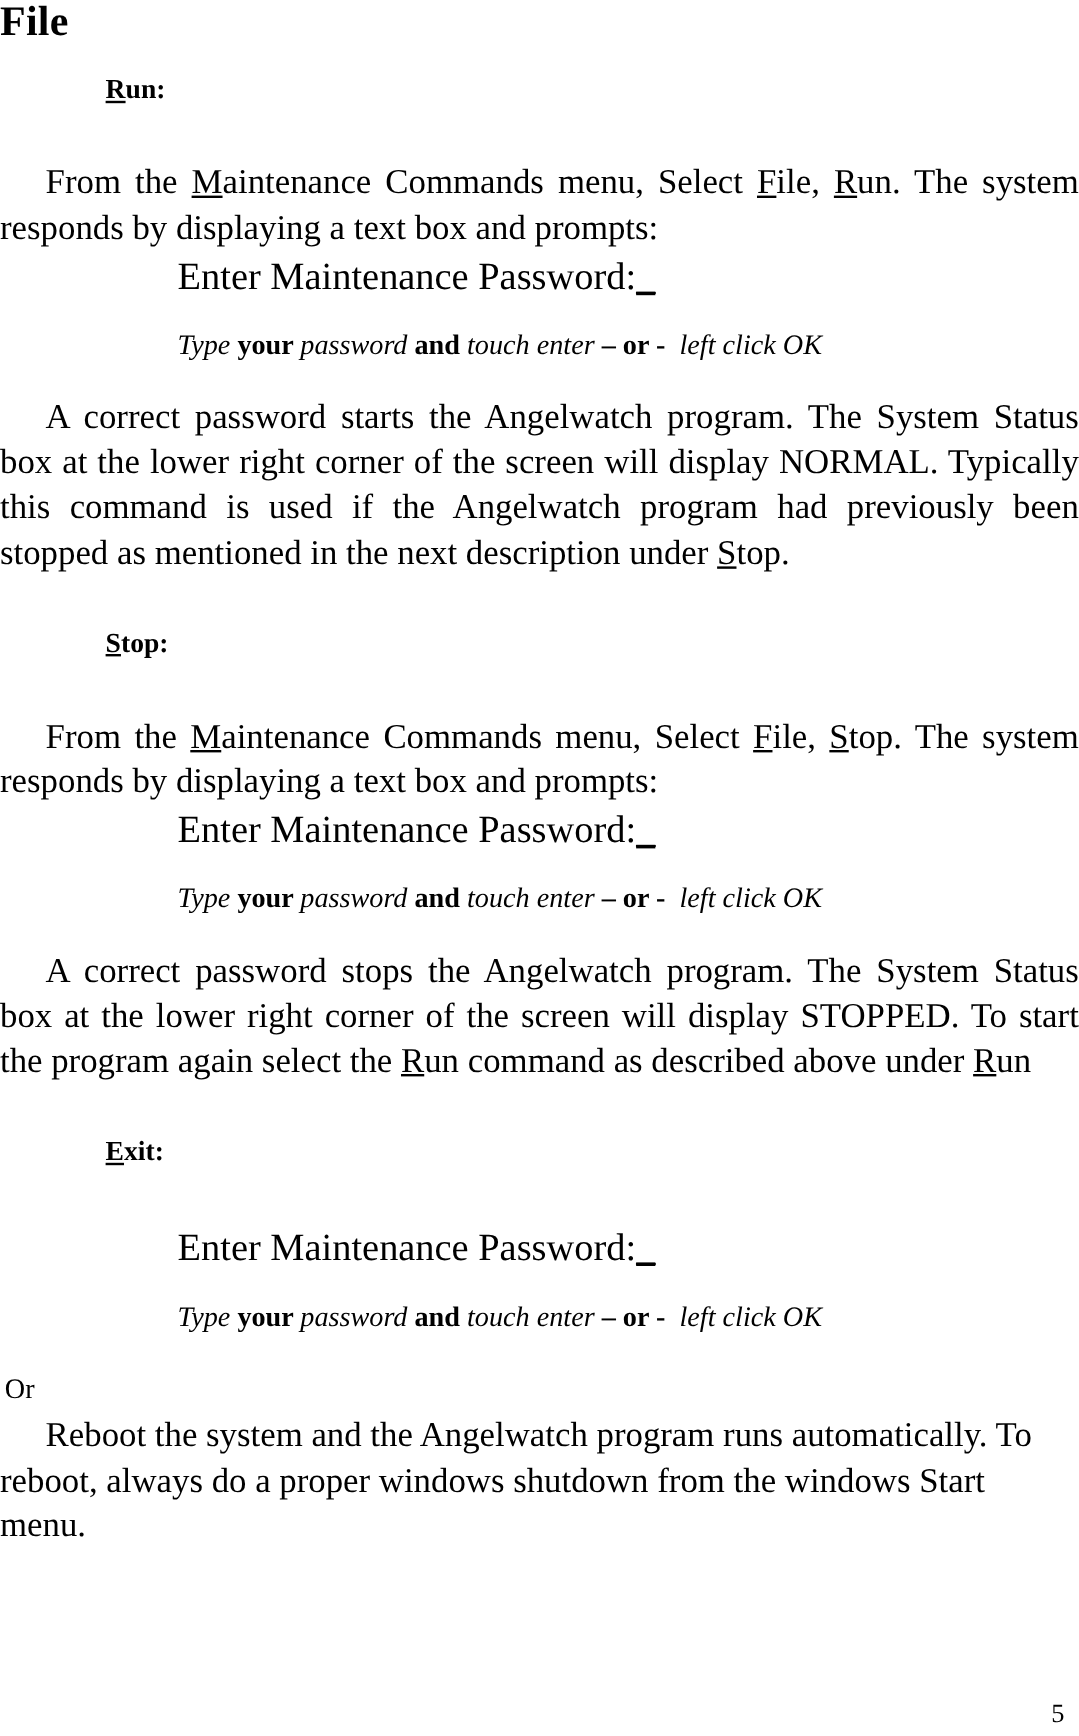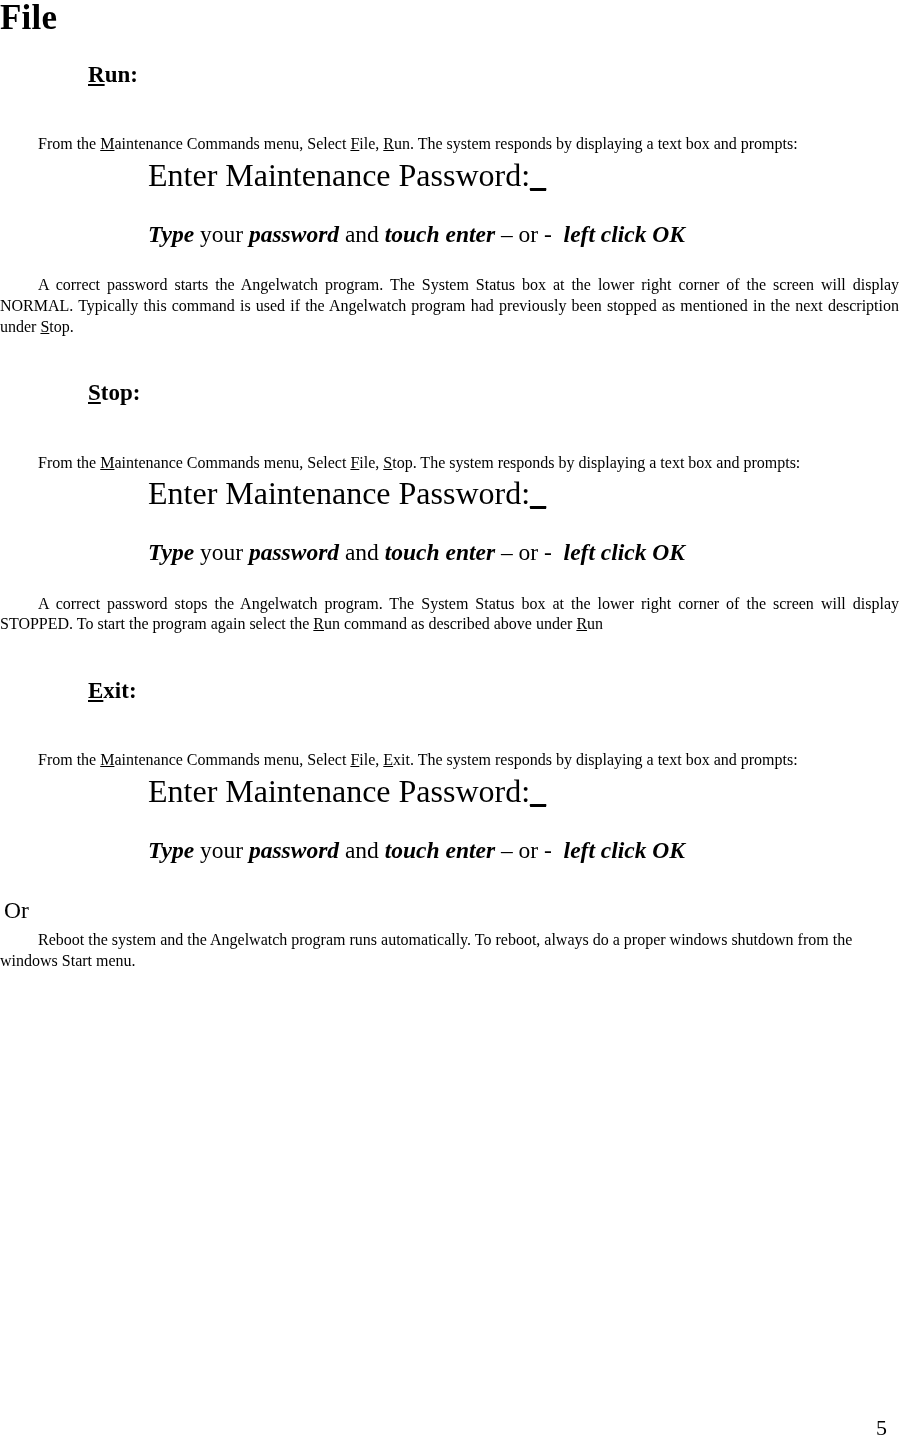--- a/index.html
+++ b/index.html
@@ -44,21 +44,21 @@
     font-size: 23px;
     font-weight: bold;
     margin: 16px;
     padding-left: 72px;
     line-height: 1.18;
   }
   .section-heading .mn { text-decoration: underline; }
 
   
   .body-para {
-    font-size: 16px;
+    font-size: 29px;
     line-height: 1.30;
     margin: 0;
     text-align: justify;
     text-justify: inter-word;
     text-indent: 38px;
     hyphens: none;
   }
   .body-para.flush { text-align: left; }
   .body-para .mn { text-decoration: underline; }
 
@@ -78,25 +78,25 @@
   
   .instr-line {
     font-size: 23.5px;
     line-height: 1.30;
     margin: 0;
     padding-left: 148px;
     text-align: left;
     white-space: pre;
   }
   .instr-line .bi {
-    font-weight: bold;
+    font-weight: normal;
     font-style: italic;
   }
   .instr-line .plain {
-    font-weight: normal;
+    font-weight: bold;
     font-style: normal;
   }
 
   
   .or-line {
     font-size: 23.5px;
     line-height: 1.30;
     margin: 4px;
     text-align: left;
   }
@@ -157,21 +157,20 @@
     <div class="sp-26"></div>
 
     <p class="body-para"><span>A correct password stops the Angelwatch program. The System Status box at the lower right corner of the screen will display STOPPED. To start the program again select the </span><span class="mn">R</span><span>un command as described above under </span><span class="mn">R</span><span>un</span></p>
 
     <div class="sp-26"></div>
 
     <h2 class="section-heading"><span class="mn">E</span><span>xit:</span></h2>
 
     <div class="sp-30"></div>
 
-    <p class="body-para"><span>From the </span><span class="mn">M</span><span>aintenance Commands menu, Select </span><span class="mn">F</span><span>ile, </span><span class="mn">E</span><span>xit. The system responds by displaying a text box and prompts:</span></p>
 
     <p class="prompt-line"><span>Enter Maintenance Password:</span><span class="cursor">_</span></p>
 
     <div class="sp-22"></div>
 
     <p class="instr-line"><span class="bi">Type</span><span class="plain"> your </span><span class="bi">password</span><span class="plain"> and </span><span class="bi">touch enter</span><span class="plain"> – or -  </span><span class="bi">left click OK</span></p>
 
     <div class="sp-26"></div>
 
 

